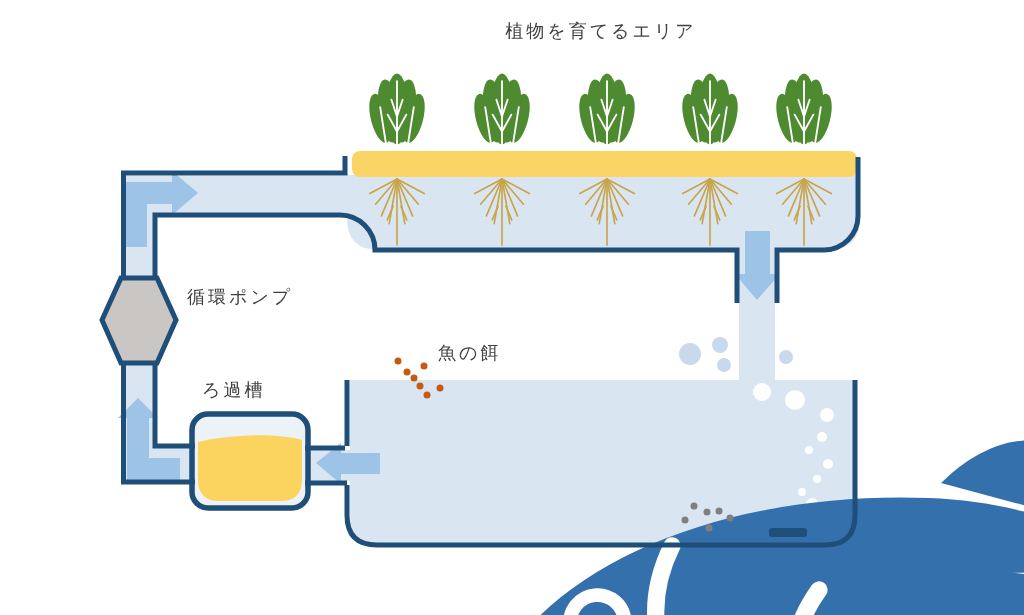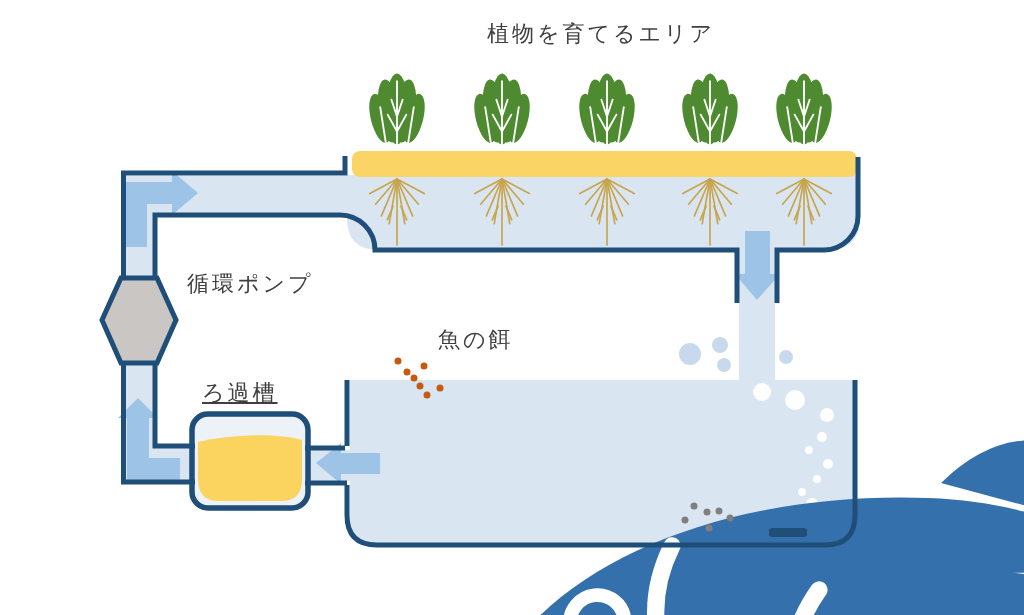--- a/index.html
+++ b/index.html
@@ -7,21 +7,21 @@
     position:relative;
     width:1024px;height:615px;
     background:#ffffff;
     font-family:"Liberation Sans", sans-serif;
     overflow:hidden;
   }
   .canvas svg.scene{position:absolute;left:0;top:0;}
   .label{
     position:absolute;
     color:#3f3f3f;
-    font-size:22px;
+    font-size:18px;
     letter-spacing:3px;
     white-space:nowrap;
     line-height:1.1;
   }
   .label.centered{transform:translateX(-50%);}
 </style>
 </head>
 <body>
 
 <div class="canvas">
@@ -171,21 +171,21 @@
       <path d="M155,363 V446 H195"></path>
       <path d="M347,380 V446"></path>
       <path d="M305,448 H345"></path>
       <path d="M305,483 H347"></path>
       <path d="M347,485 V515 Q347,545 377,545 H825 Q855,545 855,515 V380"></path>
     </g>
   </svg>
 
   <div class="label centered" style="left:601px; top:22px;">植物を育てるエリア</div>
 
-  <div class="label" style="left:187px; top:272px;">循環ポンプ</div>
+  <div class="label" style="left:187px; top:288px;">循環ポンプ</div>
 
-  <div class="label" style="left:202px; top:381px;text-decoration:underline;">ろ過槽</div>
+  <div class="label" style="left:202px; top:381px;">ろ過槽</div>
 
-  <div class="label" style="left:438px; top:328px;text-align:right;">魚の餌</div>
+  <div class="label" style="left:438px; top:344px;text-align:right;">魚の餌</div>
 
 
 
 </div>
 
 </body></html>

